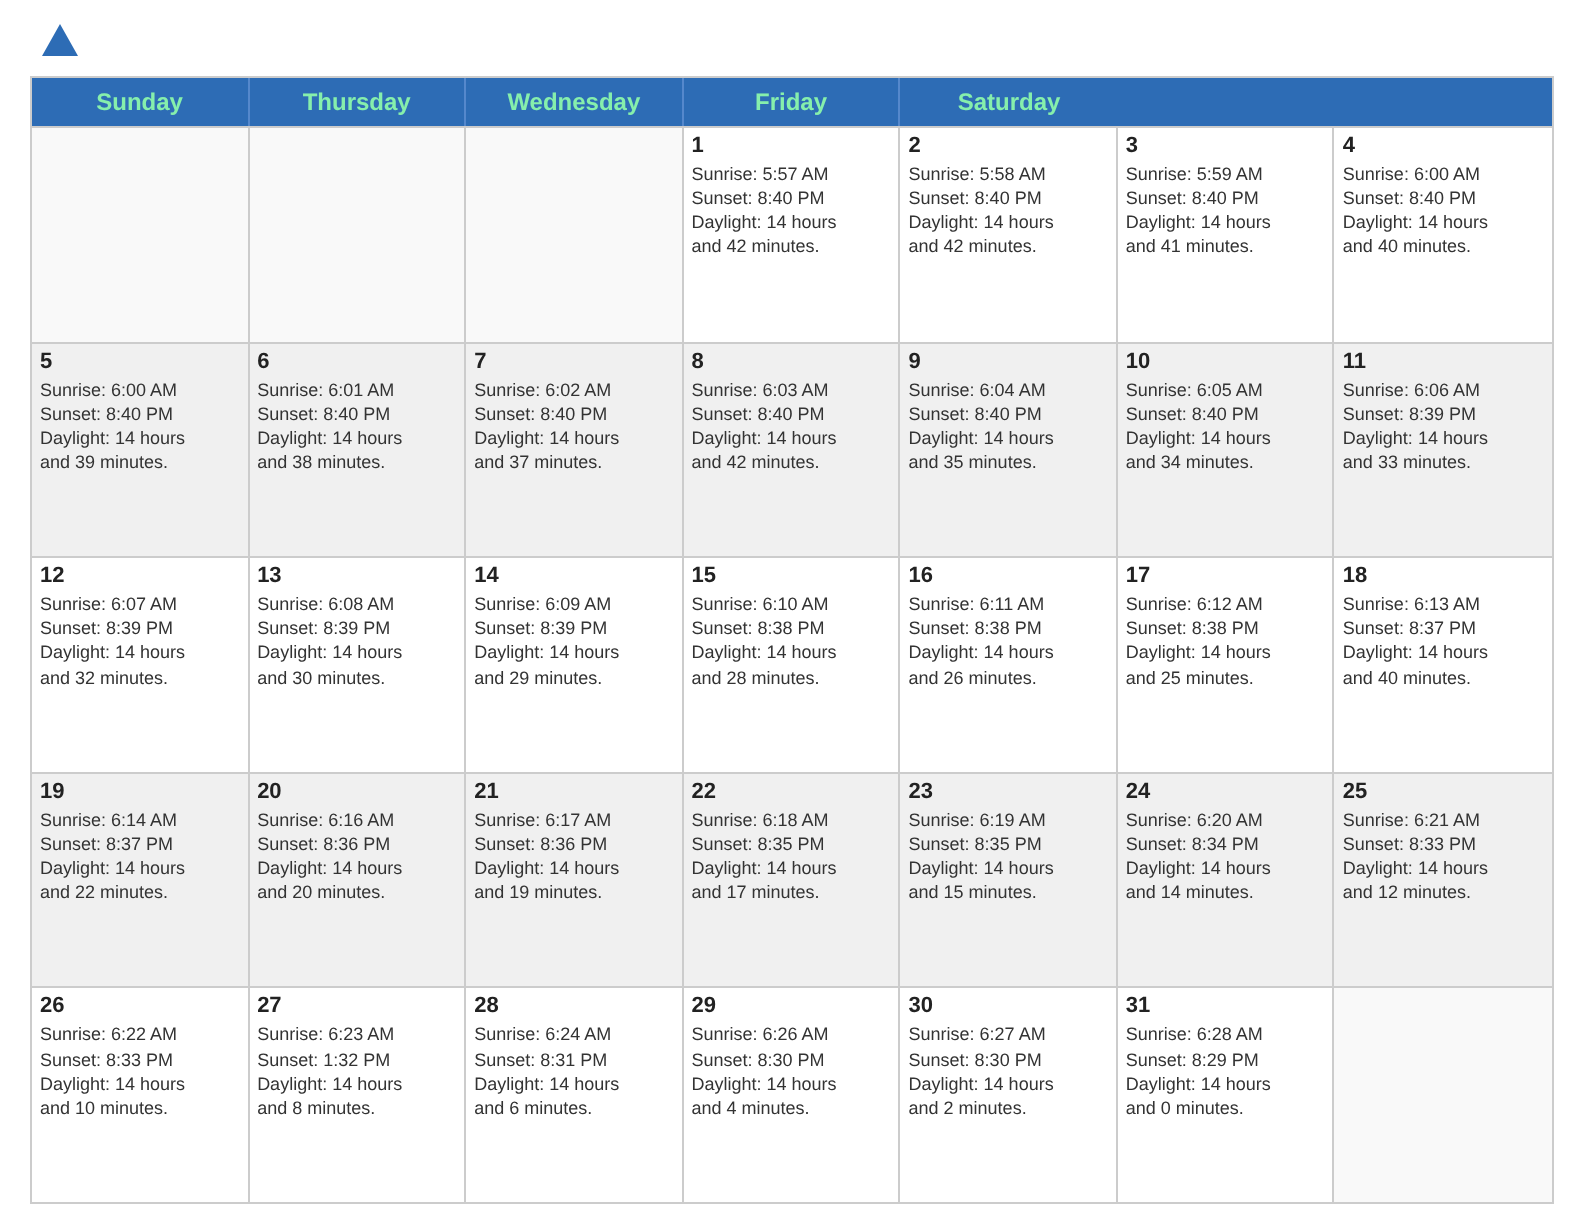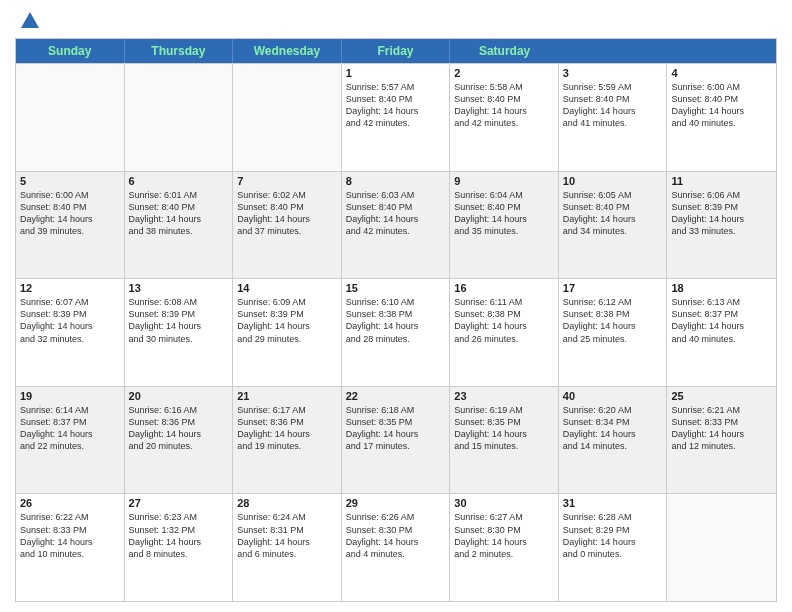--- a/index.html
+++ b/index.html
@@ -294,21 +294,21 @@
             <div class="cell-line">and 17 minutes.</div>
           </div>
           <div class="cal-cell shaded">
             <div class="day-num">23</div>
             <div class="cell-line">Sunrise: 6:19 AM</div>
             <div class="cell-line">Sunset: 8:35 PM</div>
             <div class="cell-line">Daylight: 14 hours</div>
             <div class="cell-line">and 15 minutes.</div>
           </div>
           <div class="cal-cell shaded">
-            <div class="day-num">40</div>
+            <div class="day-num">24</div>
             <div class="cell-line">Sunrise: 6:20 AM</div>
             <div class="cell-line">Sunset: 8:34 PM</div>
             <div class="cell-line">Daylight: 14 hours</div>
             <div class="cell-line">and 14 minutes.</div>
           </div>
           <div class="cal-cell shaded">
             <div class="day-num">25</div>
             <div class="cell-line">Sunrise: 6:21 AM</div>
             <div class="cell-line">Sunset: 8:33 PM</div>
             <div class="cell-line">Daylight: 14 hours</div>

